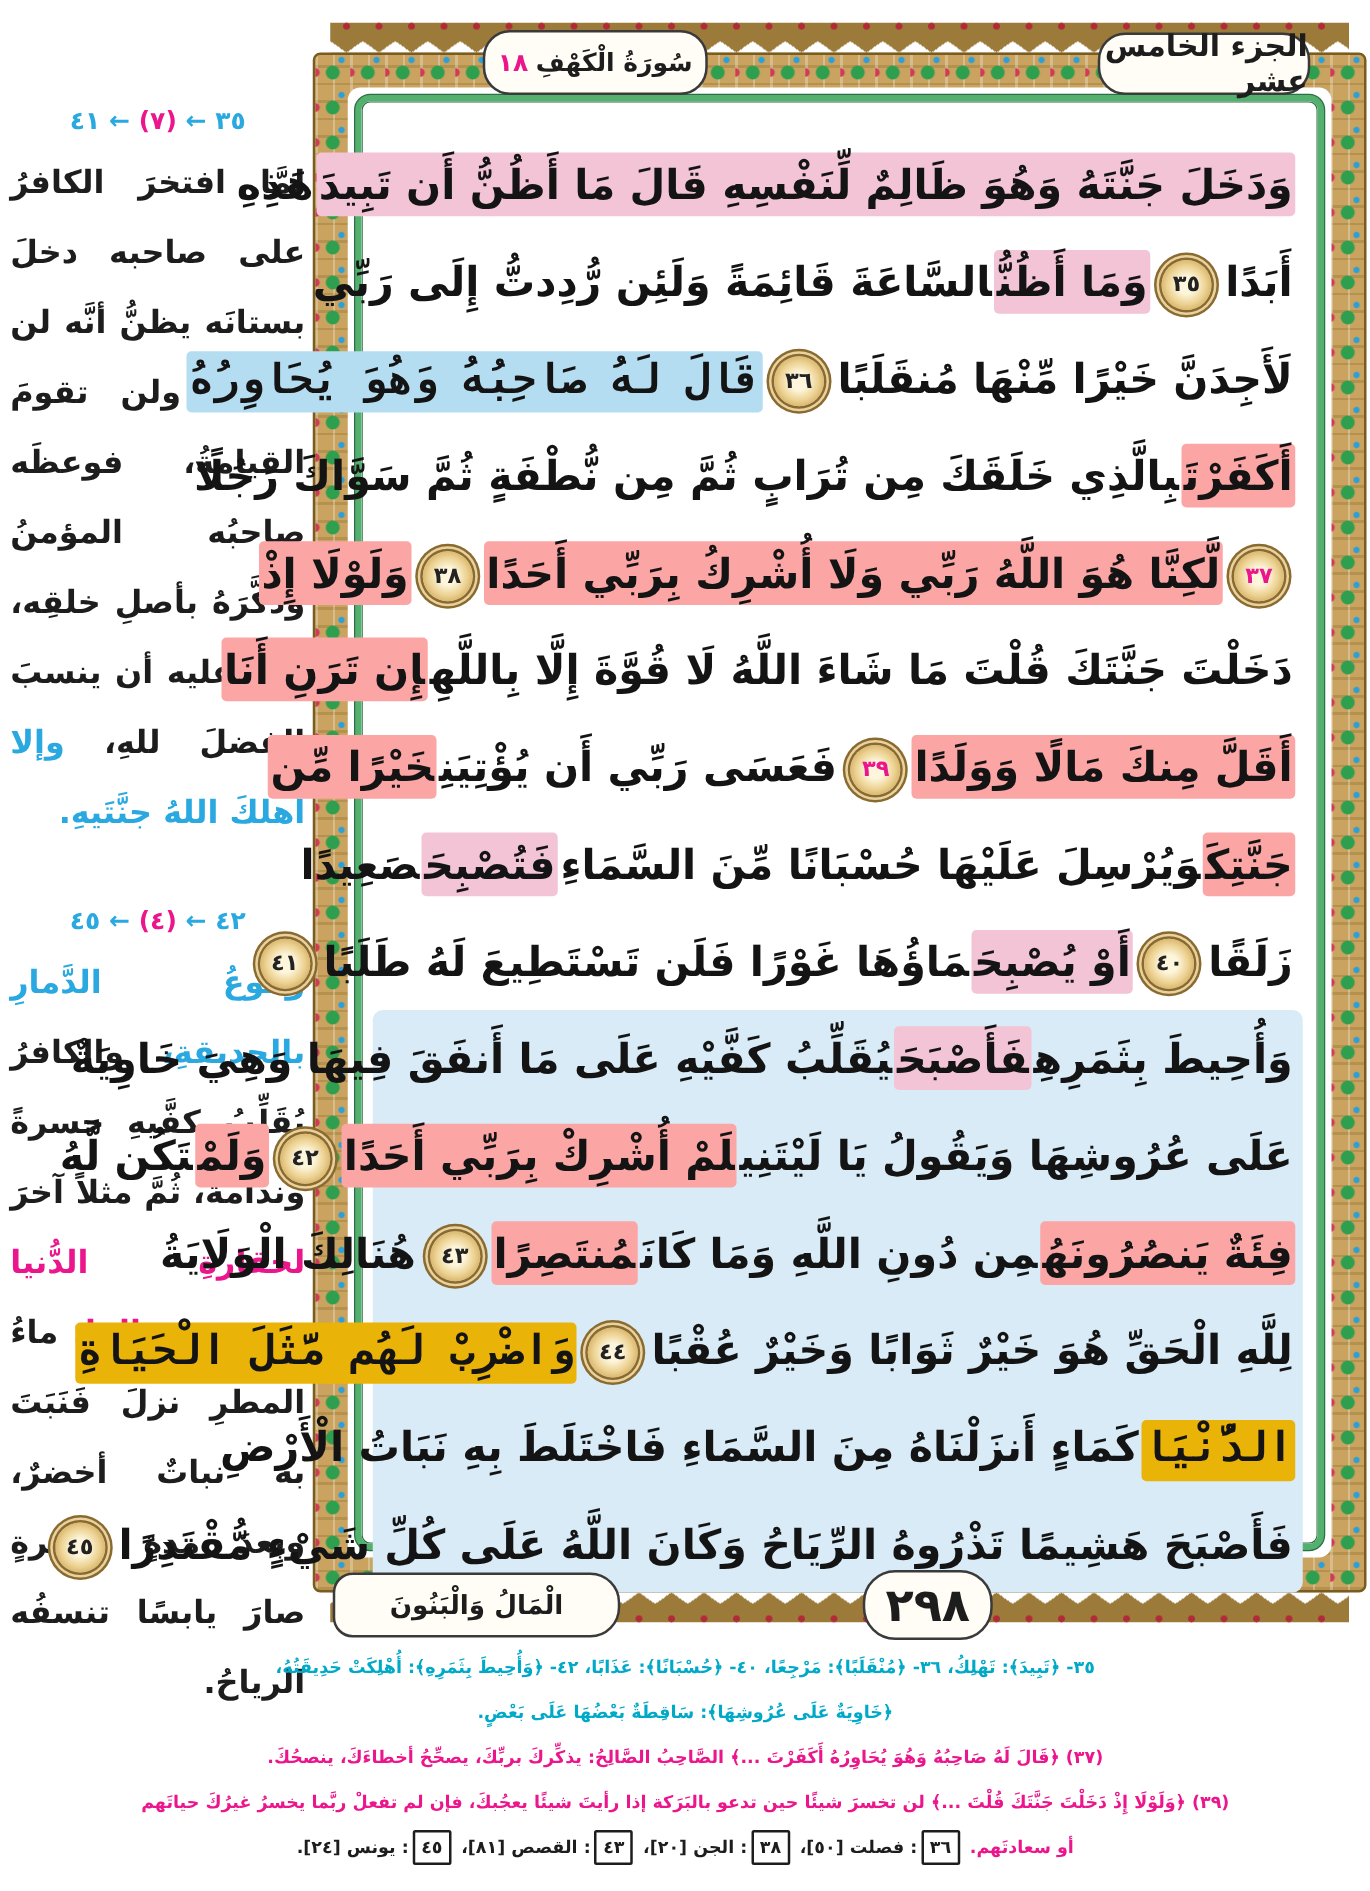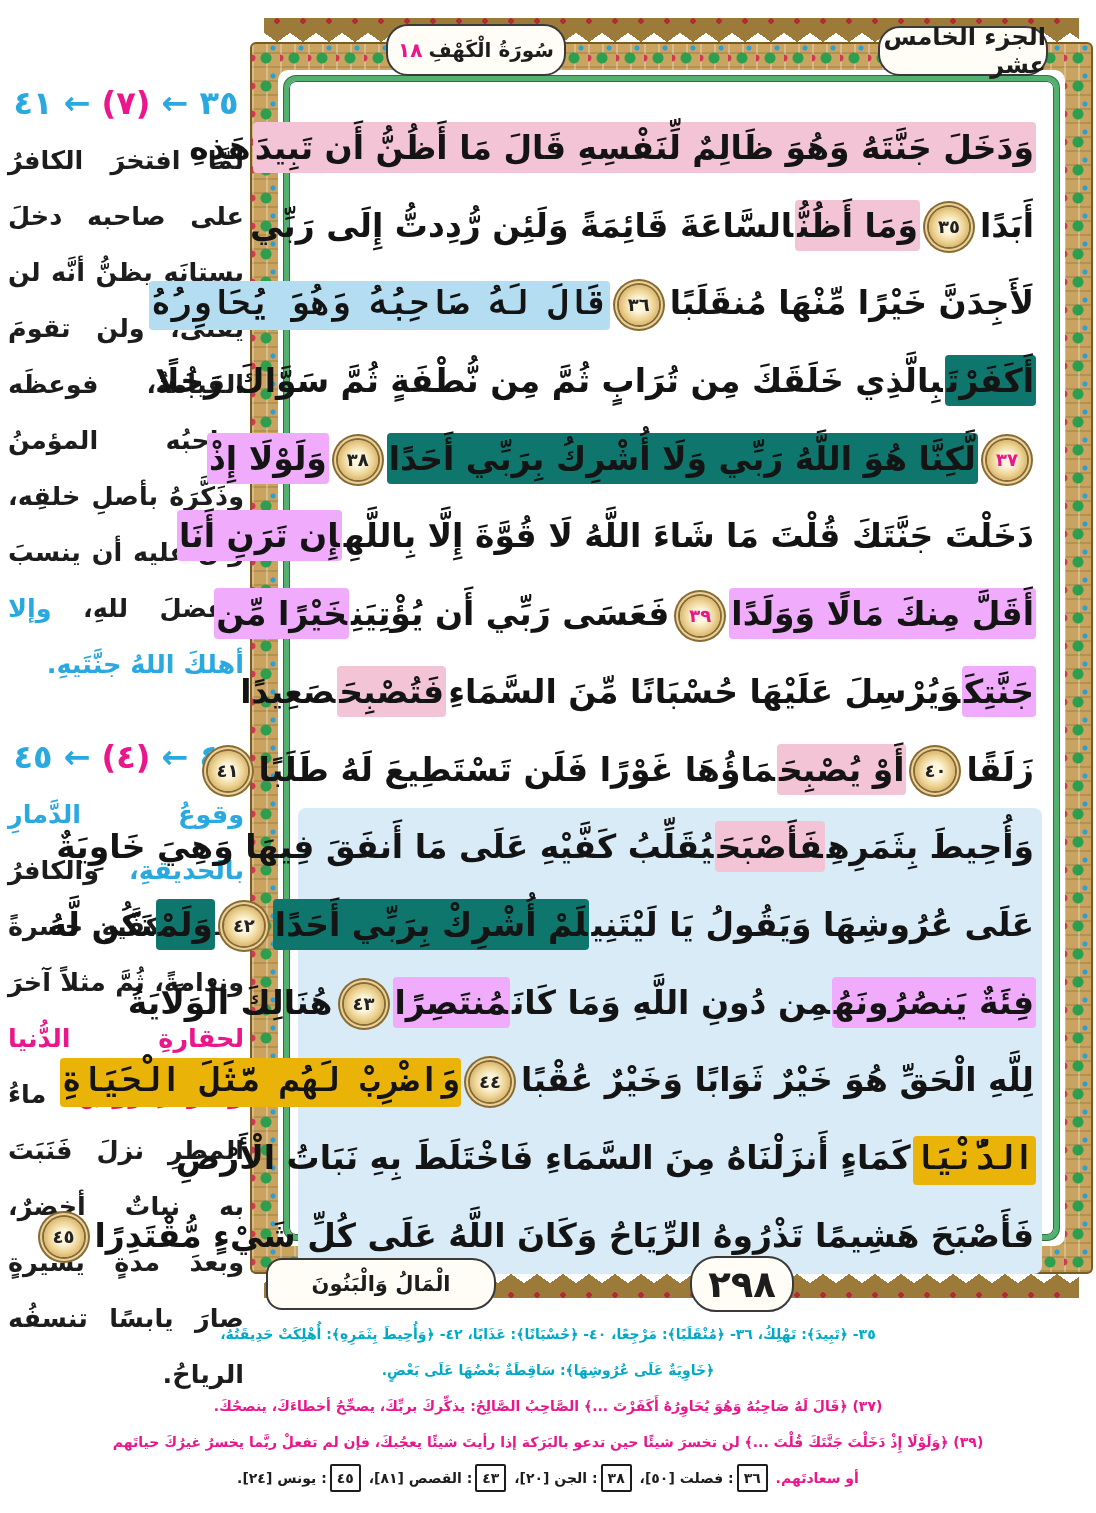--- a/index.html
+++ b/index.html
@@ -56,35 +56,35 @@
     text-align:justify;text-align-last:justify;
     font-size:33px;font-weight:bold;color:#141414;
     padding:0 6px;
   }
   .qline::after{content:"";display:inline-block;width:100%;}
   .section-blue{background:#d8ebf6;border-radius:8px;}
   .seg{border-radius:4px;padding:6px 2px;}
   .hl-none{background:transparent;}
   .hl-pink{background:#f3c4d6;}
   .hl-blue{background:#b5ddf1;font-family:Liberation Mono, monospace;}
-  .hl-yellow{background:#0f766e;}
-  .hl-gray{background:#f0abfc;}
+  .hl-yellow{background:#fca5a5;}
+  .hl-gray{background:#fca5a5;}
   .hl-green{background:#eab308;font-family:Liberation Mono, monospace;}
   .marker{
     display:inline-flex;align-items:center;justify-content:center;
     width:40px;height:40px;border-radius:50%;vertical-align:middle;
     background:radial-gradient(circle,#fdf6dc 25%,#ecd191 55%,#c39a4b 90%);
     box-shadow:0 0 0 2px #8a6a2f,0 0 0 4px #e8d3a0,0 0 0 6px #8a6a2f;
     font-size:18px;line-height:1;color:#222;margin:0 9px;font-weight:bold;
   }
   .marker.mpink{color:#ec168c;}
   
   #margin-notes{position:absolute;right:852px;left:10px;top:84px;width:236px;z-index:3;}
   .mn-heading{
-    text-align:center;font-size:32px;font-weight:bold;color:#2aa8e0;
+    text-align:center;font-size:20px;font-weight:bold;color:#2aa8e0;
     margin-bottom:10px;letter-spacing:1px;
   }
   .mn-heading .cnt{color:#ec168c;}
   .mn-body{
     font-size:25.5px;font-weight:bold;color:#1d1d1d;line-height:56px;
     text-align:justify;
   }
   .c-blue{color:#2aa8e0;}
   .c-pink{color:#ec168c;}
   .c-black{color:#1d1d1d;}

